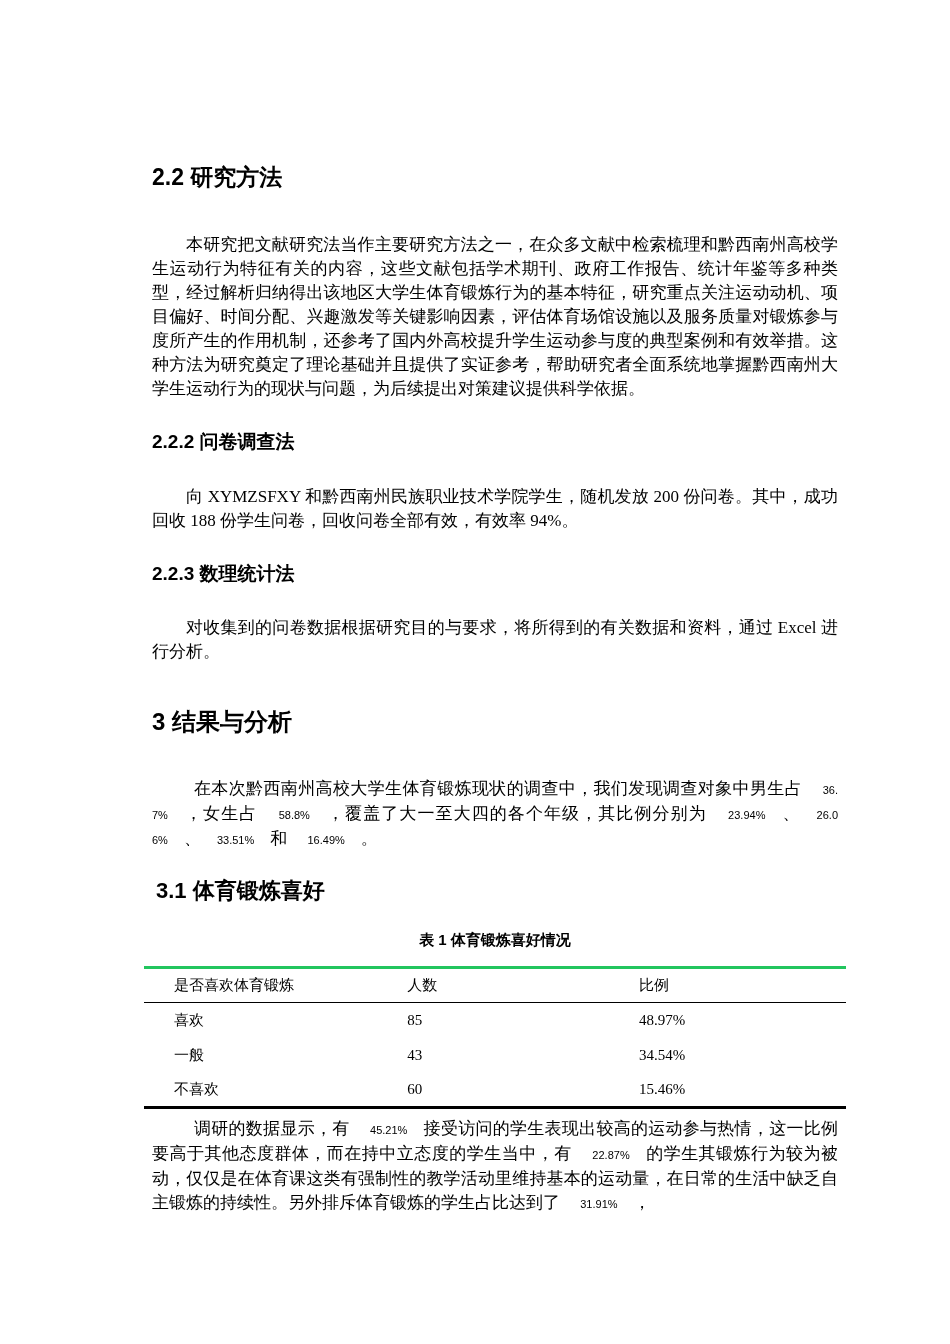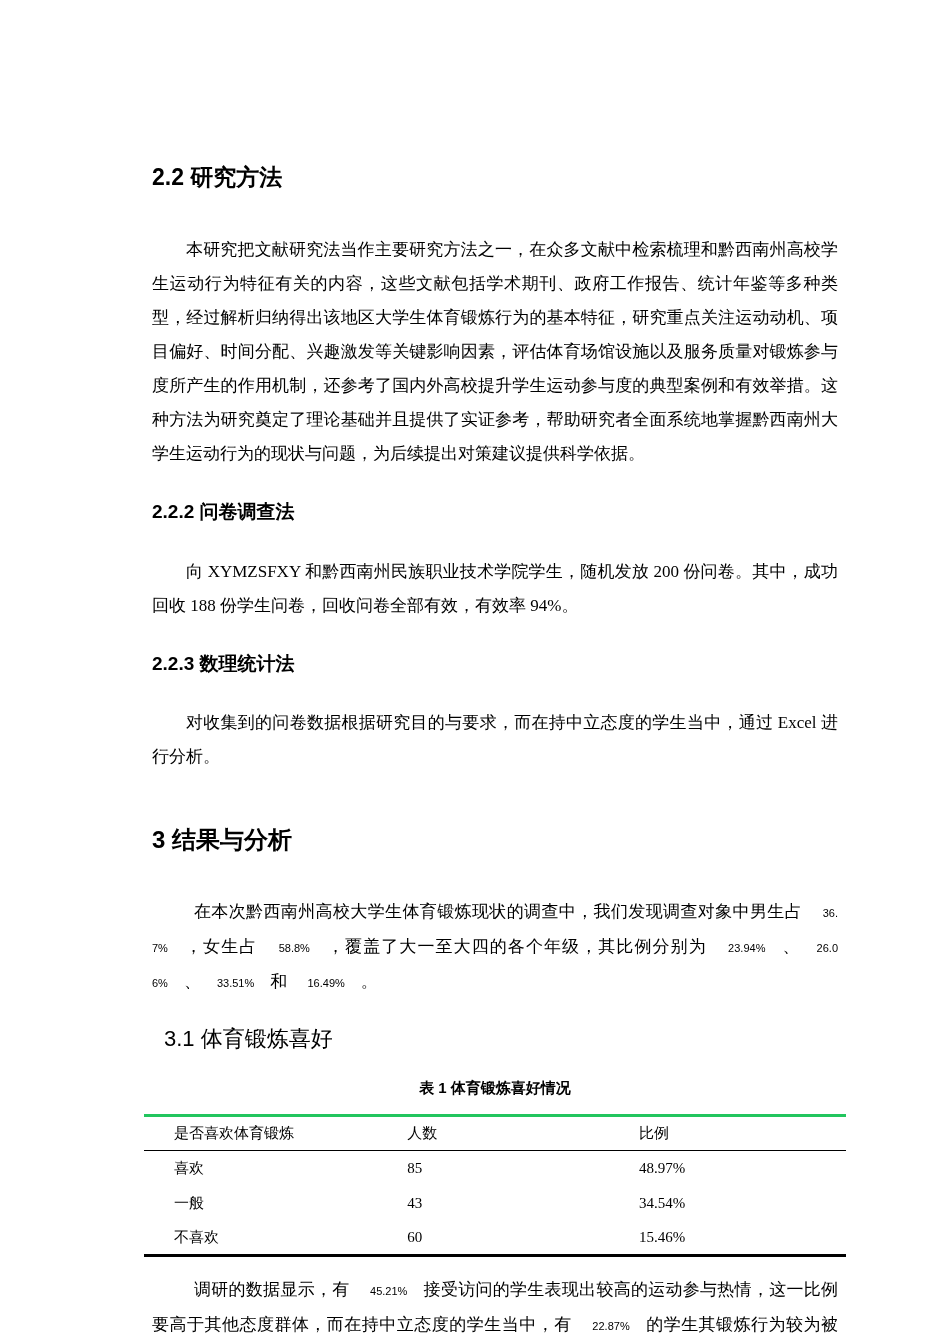--- a/index.html
+++ b/index.html
@@ -32,35 +32,35 @@
     font-weight: bold;
     font-size: 19px;
     line-height: 1.35;
     margin: 12px 0 14px 0;
   }
   .h-sec3 {
     font-family: "Liberation Sans", "DejaVu Sans", sans-serif;
     font-weight: bold;
     font-size: 24px;
     line-height: 1.35;
-    margin: 34px 0 22px 0;
+    margin: 26px 0 22px 0;
   }
   .h-sec31 {
     font-family: "Liberation Sans", "DejaVu Sans", sans-serif;
-    font-weight: normal;
+    font-weight: bold;
     font-size: 22px;
     line-height: 1.35;
-    margin: 8px 0 2px 12px;
+    margin: 8px 0 2px 4px;
   }
   p.body {
     font-size: 17px;
-    line-height: 34px;
+    line-height: 24px;
     text-align: justify;
     text-indent: 2em;
-    margin: 8px 0 4px 0;
+    margin: 0 0 4px 0;
     word-break: break-all;
   }
   .num {
     font-family: Liberation Sans, sans-serif;
     font-size: 11px;
   }
   .table-caption {
     font-family: "Liberation Sans", "DejaVu Sans", sans-serif;
     font-weight: bold;
     font-size: 15px;
@@ -98,21 +98,21 @@
   <div class="content">
 
     <div class="h-major">2.2 研究方法</div>
 
     <p class="body">本研究把文献研究法当作主要研究方法之一，在众多文献中检索梳理和黔西南州高校学生运动行为特征有关的内容，这些文献包括学术期刊、政府工作报告、统计年鉴等多种类型，经过解析归纳得出该地区大学生体育锻炼行为的基本特征，研究重点关注运动动机、项目偏好、时间分配、兴趣激发等关键影响因素，评估体育场馆设施以及服务质量对锻炼参与度所产生的作用机制，还参考了国内外高校提升学生运动参与度的典型案例和有效举措。这种方法为研究奠定了理论基础并且提供了实证参考，帮助研究者全面系统地掌握黔西南州大学生运动行为的现状与问题，为后续提出对策建议提供科学依据。</p>
 
     <div class="h-minor">2.2.2 问卷调查法</div>
     <p class="body">向 XYMZSFXY 和黔西南州民族职业技术学院学生，随机发放 200 份问卷。其中，成功回收 188 份学生问卷，回收问卷全部有效，有效率 94%。</p>
 
     <div class="h-minor">2.2.3 数理统计法</div>
-    <p class="body">对收集到的问卷数据根据研究目的与要求，而在持中立态度的学生当中，通过 Excel 进行分析。</p>
+    <p class="body">对收集到的问卷数据根据研究目的与要求，将所得到的有关数据和资料，通过 Excel 进行分析。</p>
 
     <div class="h-sec3">3 结果与分析</div>
     <p class="body"><span>在本次黔西南州高校大学生体育锻炼现状的调查中，我们发现调查对象中男生占 </span><span class="num">36.7%</span><span>，女生占 </span><span class="num">58.8%</span><span>，覆盖了大一至大四的各个年级，其比例分别为 </span><span class="num">23.94%</span><span>、</span><span class="num">26.06%</span><span>、</span><span class="num">33.51%</span><span>和 </span><span class="num">16.49%</span><span>。</span></p>
 
     <div class="h-sec31">3.1 体育锻炼喜好</div>
 
     <div class="table-caption">表 1  体育锻炼喜好情况</div>
 
     <table class="three-line">
       <thead>

